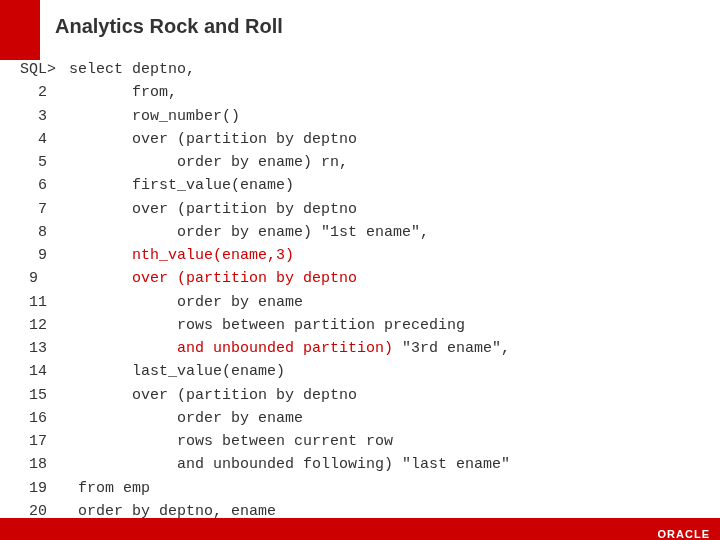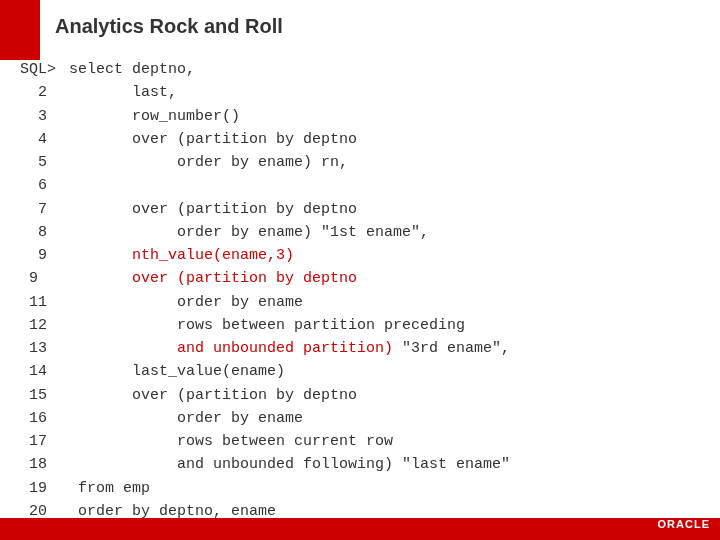--- a/index.html
+++ b/index.html
@@ -62,21 +62,21 @@
     }
 
     .bottom-bar {
       position: absolute;
       bottom: 0;
       left: 0;
       width: 720px;
       height: 22px;
       background: #cc0000;
       display: flex;
-      align-items: flex-start;
+      align-items: flex-end;
       justify-content: flex-end;
       padding-right: 10px;
     }
 
     .oracle-logo {
       color: #ffffff;
       font-size: 11px;
       font-weight: bold;
       font-family: Arial, sans-serif;
       letter-spacing: 1px;
@@ -92,36 +92,37 @@
 </div>
 
 <div class="content-area">
 
   <div class="sql-line">
     <span class="line-num code-text">SQL&gt;</span>
     <span class="code-text"> select deptno,</span>
   </div>
   <div class="sql-line">
     <span class="line-num code-text">  2</span>
-    <span class="code-text">        last,</span>
+    <span class="code-text">        from,</span>
   </div>
   <div class="sql-line">
     <span class="line-num code-text">  3</span>
     <span class="code-text">        row_number()</span>
   </div>
   <div class="sql-line">
     <span class="line-num code-text">  4</span>
     <span class="code-text">        over (partition by deptno</span>
   </div>
   <div class="sql-line">
     <span class="line-num code-text">  5</span>
     <span class="code-text">             order by ename) rn,</span>
   </div>
   <div class="sql-line">
     <span class="line-num code-text">  6</span>
+    <span class="code-text">        first_value(ename)</span>
   </div>
   <div class="sql-line">
     <span class="line-num code-text">  7</span>
     <span class="code-text">        over (partition by deptno</span>
   </div>
   <div class="sql-line">
     <span class="line-num code-text">  8</span>
     <span class="code-text">             order by ename) "1st ename",</span>
   </div>
   <div class="sql-line">

